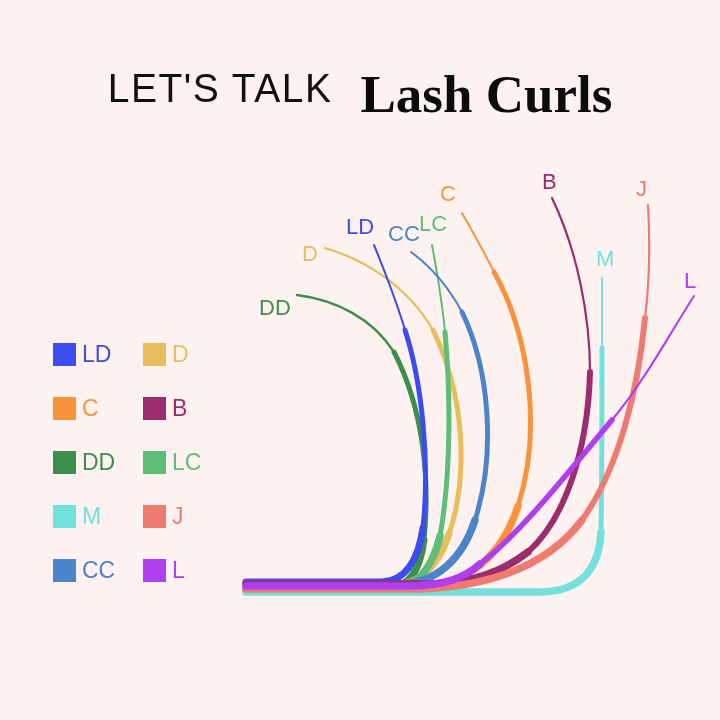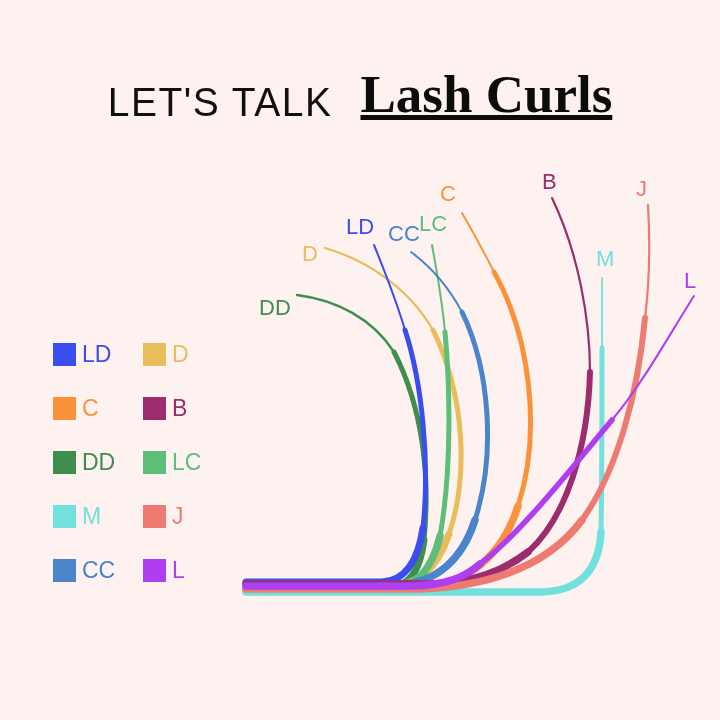--- a/index.html
+++ b/index.html
@@ -8,39 +8,38 @@
     background:#fdf2ef;
     font-family:"Liberation Sans", sans-serif;
     overflow:hidden;
     position:relative;
   }
   #stage{position:absolute;inset:0;width:720px;height:720px;}
 
   
   .title-row{
     position:absolute;left:0;top:68px;width:720px;
-    display:flex;align-items:flex-end;justify-content:center;gap:28px;
+    display:flex;align-items:flex-start;justify-content:center;gap:28px;
   }
   .title-kicker{
     font-family:"Liberation Sans", sans-serif;
     font-weight:300;
     font-size:39px;
     letter-spacing:1.5px;
     color:#111010;
     line-height:1;
     transform:scaleY(1.05);
   }
   .title-main{
     font-family:"Liberation Serif", serif;
     font-weight:bold;
     font-size:53px;
     letter-spacing:0px;
     color:#0d0c0c;
     line-height:1;
-    text-decoration:underline;
   }
 
   
   #legend{
     position:absolute;left:53px;top:342px;
     width:175px;
     display:grid;
     grid-template-columns:90px 90px;
     grid-auto-rows:54px;
     align-items:start;

